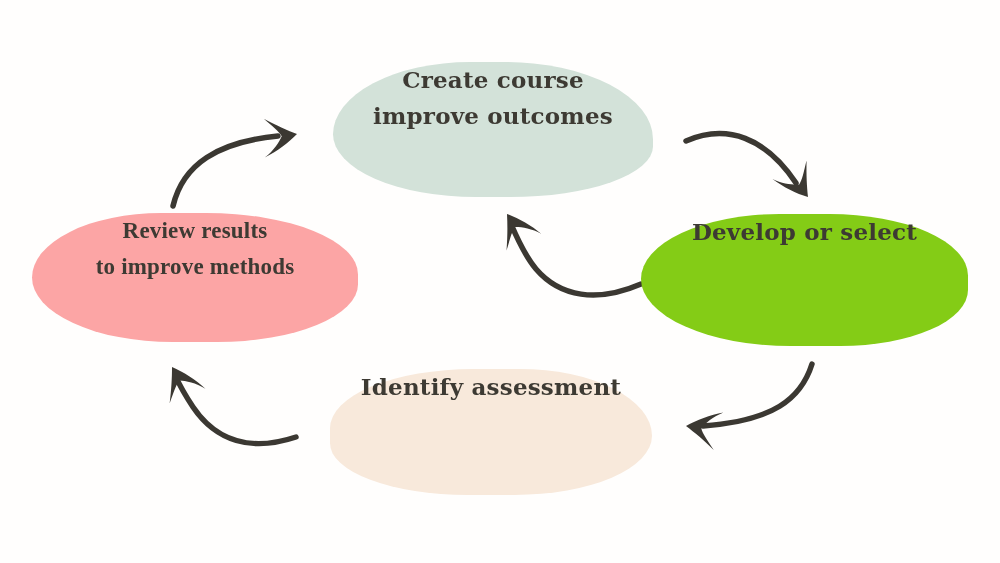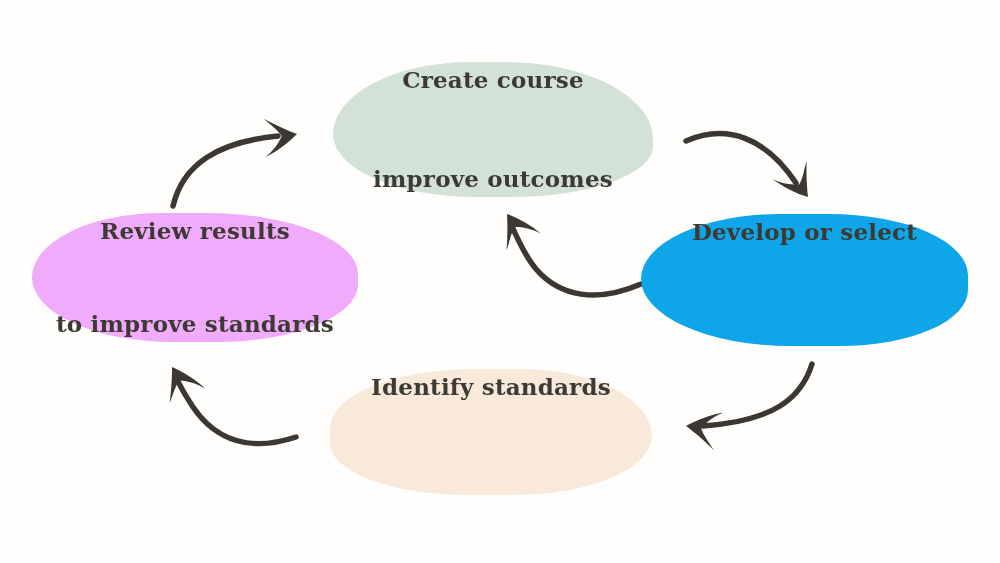--- a/index.html
+++ b/index.html
@@ -20,21 +20,21 @@
     left: 0;
     top: 0;
     width: 1000px;
     height: 563px;
   }
   .node {
     position: absolute;
     display: flex;
     flex-direction: column;
     align-items: center;
-    justify-content: space-between;
+    justify-content: flex-start;
     text-align: center;
     font-weight: bold;
     font-size: 23px;
     line-height: 36px;
     color: #3d3a33;
     letter-spacing: 0.2px;
   }
   .node .ln { white-space: nowrap; }
   .n-top {
     left: 333px; top: 62px; width: 320px; height: 135px;
@@ -76,26 +76,26 @@
       <use href="#ah" transform="translate(686,426) rotate(188) scale(1.1)"></use>
       <use href="#ah" transform="translate(172,367) rotate(-119) scale(1.1)"></use>
     </g>
   </svg>
 
   <div class="node n-top" style="background: rgb(211, 226, 217);">
     <span class="ln">Create course</span>
     <span class="ln">improve outcomes</span>
   </div>
 
-  <div class="node n-right" style="background: #0ea5e9;">
+  <div class="node n-right" style="background: #84cc16;">
     <span class="ln">Develop or select</span>
   </div>
 
   <div class="node n-bottom" style="background: rgb(248, 233, 219);">
-    <span class="ln">Identify standards</span>
+    <span class="ln">Identify assessment</span>
   </div>
 
-  <div class="node n-left" style="background: #f0abfc;">
+  <div class="node n-left" style="background: #fca5a5; font-family: Liberation Serif, serif;">
     <span class="ln">Review results</span>
-    <span class="ln">to improve standards</span>
+    <span class="ln">to improve methods</span>
   </div>
 
 </div>
 
 </body></html>

